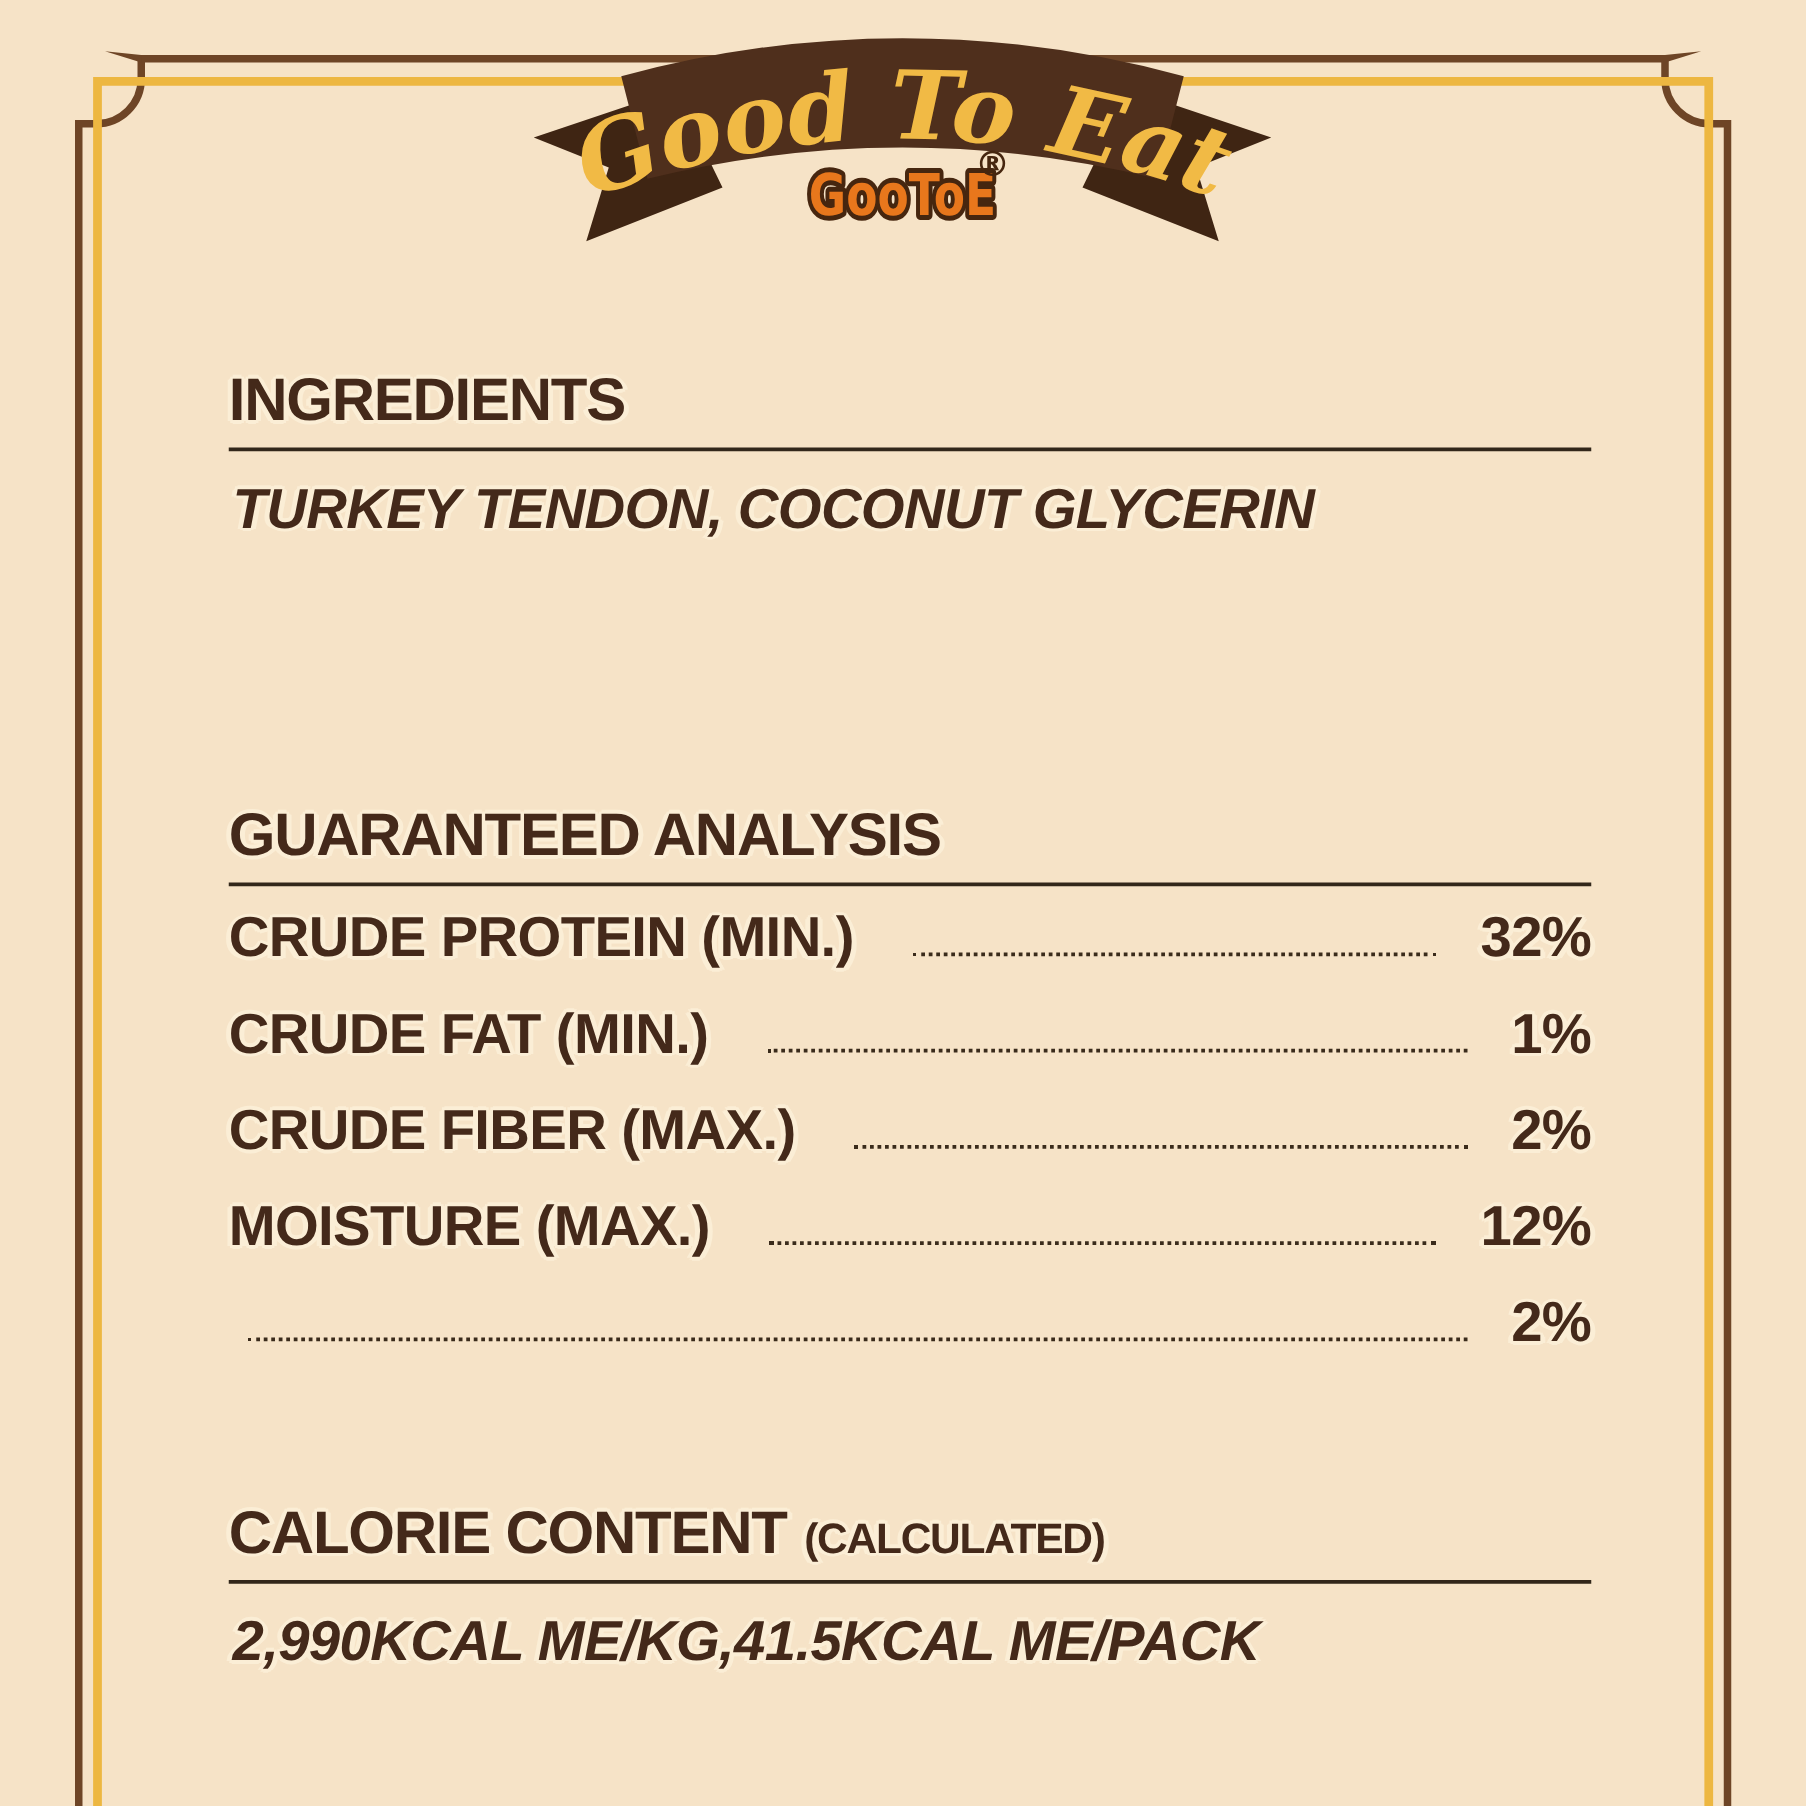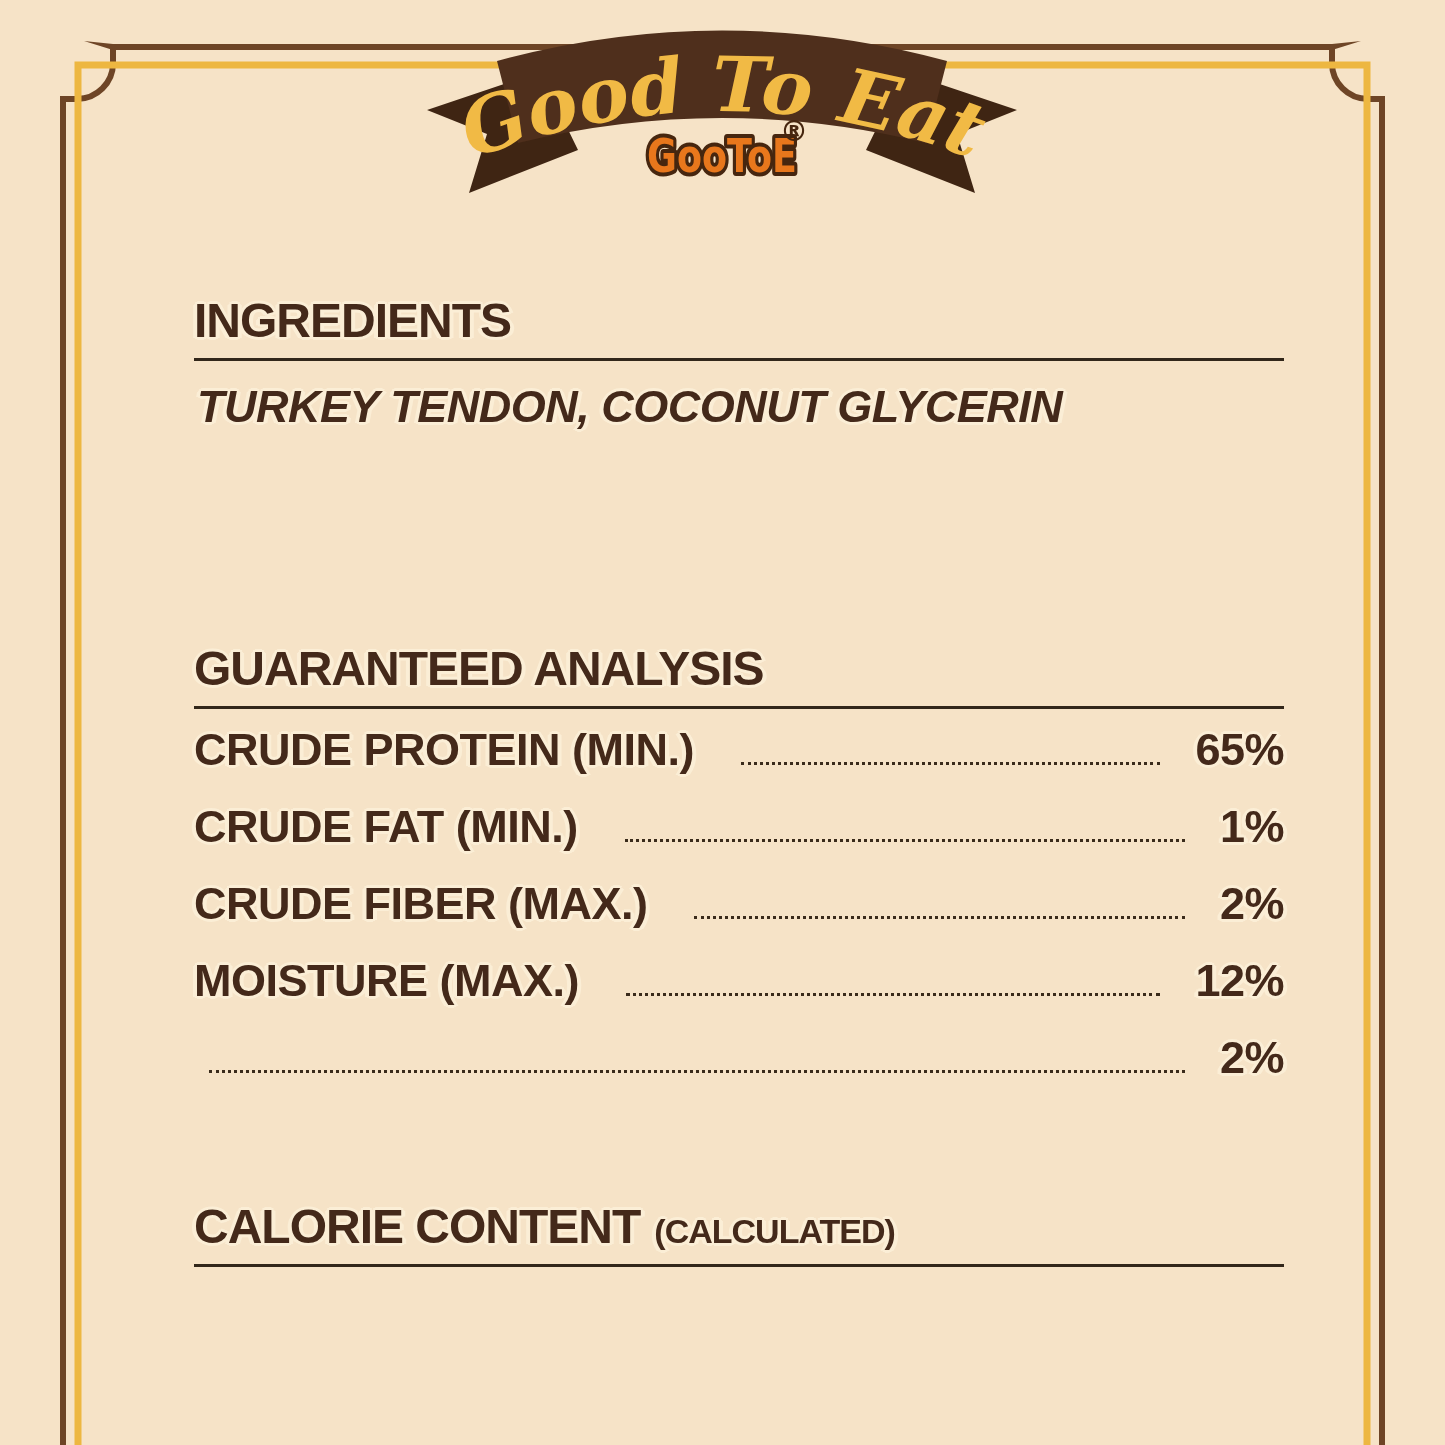--- a/index.html
+++ b/index.html
@@ -5,21 +5,21 @@
   html,body{margin:0;padding:0;}
   body{
     width:1445px;height:1445px;position:relative;overflow:hidden;
     background:#f6e3c7;
     font-family:"Liberation Sans",sans-serif;
     --ink:#44291a;
     --halo:#fbeed6;
   }
   svg.layer{position:absolute;left:0;top:0;display:block;}
   .content{
-    position:absolute;left:194px;top:0;width:1090px;color:var(--ink);
+    position:absolute;left:183px;top:0;width:1090px;color:var(--ink);
   }
   .halo{
     text-shadow:
       3px 0 var(--halo),-3px 0 var(--halo),0 3px var(--halo),0 -3px var(--halo),
       2px 2px var(--halo),-2px 2px var(--halo),2px -2px var(--halo),-2px -2px var(--halo),
       4px 1px var(--halo),-4px 1px var(--halo);
   }
   h2{font-size:48px;line-height:1;margin:0;font-weight:bold;letter-spacing:-1px;}
   .suffix{font-size:34px;font-weight:bold;margin-left:14px;letter-spacing:-1px;text-align:center;}
   hr.rule{height:0;border:none;border-top:3px solid #32271a;margin:13px 0 0 0;width:100%;}
@@ -63,21 +63,21 @@
     <p class="body-line halo">TURKEY TENDON, COCONUT GLYCERIN</p>
   </section>
 
   <section>
     <h2 id="ga-heading" class="halo">GUARANTEED ANALYSIS</h2>
     <hr class="rule">
     <div class="rows">
       <div class="row">
         <span class="lbl halo">CRUDE PROTEIN (MIN.)</span>
         <span class="leader"></span>
-        <span class="val halo">65%</span>
+        <span class="val halo">32%</span>
       </div>
       <div class="row">
         <span class="lbl halo">CRUDE FAT (MIN.)</span>
         <span class="leader"></span>
         <span class="val halo">1%</span>
       </div>
       <div class="row">
         <span class="lbl halo">CRUDE FIBER (MAX.)</span>
         <span class="leader"></span>
         <span class="val halo">2%</span>
@@ -92,15 +92,16 @@
         <span class="val halo">2%</span>
       </div>
     </div>
   </section>
 
   <section>
     <h2 id="cal-heading">
       <span class="halo">CALORIE CONTENT</span><span class="suffix halo">(CALCULATED)</span>
     </h2>
     <hr class="rule">
+    <p class="body-line halo">2,990KCAL ME/KG,41.5KCAL ME/PACK</p>
   </section>
 
 </main>
 
 </body></html>

